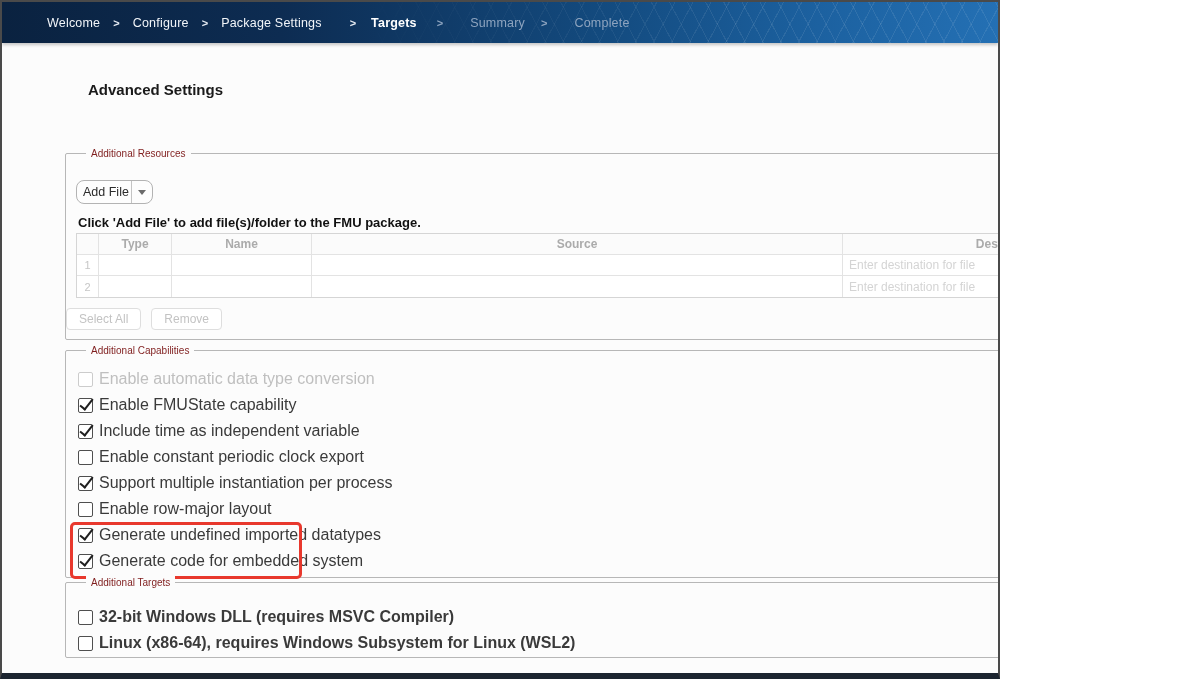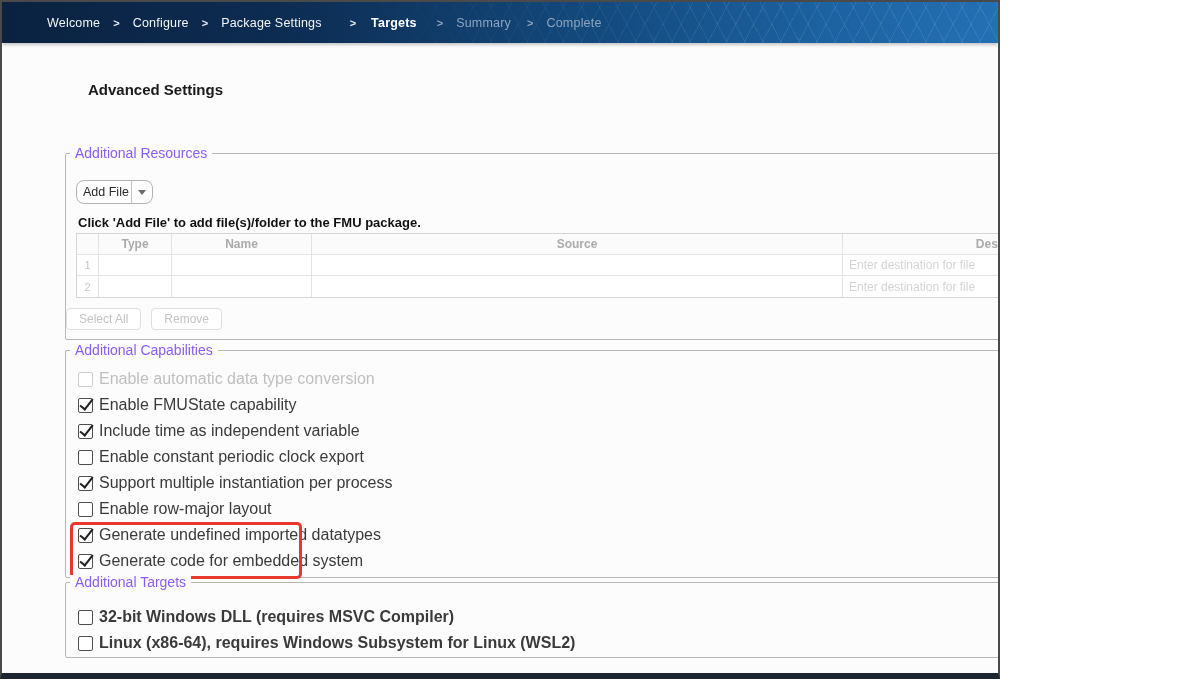--- a/index.html
+++ b/index.html
@@ -20,37 +20,37 @@
   .nav::after {
     content:""; position:absolute; inset:0; pointer-events:none;
     background:
       repeating-linear-gradient(62deg, rgba(255,255,255,.085) 0 1px, transparent 1px 16px),
       repeating-linear-gradient(-62deg, rgba(255,255,255,.085) 0 1px, transparent 1px 16px);
     -webkit-mask-image:linear-gradient(to right, transparent 0 35%, black 75%);
     mask-image:linear-gradient(to right, transparent 0 35%, black 75%);
   }
   .step { position:relative; z-index:6; font-size:12.5px; color:#f2f5f9; letter-spacing:.2px; cursor:default; }
   .step.active { font-weight:bold; color:#ffffff; }
-  .step.upcoming { color:#8ea4bf; }
+  .step.upcoming { color:#8ea4bf;margin-left:14px; }
   .sep { position:relative; z-index:6; font-size:11px; font-weight:bold; color:#e8edf4; margin:0 13px; }
   .sep.upcoming { color:#8ea4bf; }
   .sep.pre-advanced { margin-left:28px; margin-right:15px; }
   .sep.pre-summary { margin-left:20px; }
   .sep.pre-complete { margin-left:16px; }
   
   .main { padding-top:38px; background:#fcfcfc; height:630px; }
   h1.page-title { margin:0 0 0 86px; font-size:15px; line-height:18px; font-weight:bold; color:#1a1a1a; }
   
   .fs {
     position:relative; margin-left:63px; width:1120px;
     border:1px solid #b7b7b7; border-radius:2px; background:#fcfcfc;
   }
   .fs .legend {
-    position:absolute; top:-8px; left:4px; padding:0 5px;
-    background:#fcfcfc; font-size:14px; color:#8b5cf6; line-height:15px;
+    position:absolute; top:-8px; left:20px; padding:0 5px;
+    background:#fcfcfc; font-size:10px; color:#7f1d1d; line-height:15px;
   }
   .fs-resources { margin-top:54px; height:187px; }
   .fs-capabilities { margin-top:10px; height:228px; }
   .fs-targets { margin-top:4px; height:76px; }
   
   .split-btn {
     margin:26px 0 0 10px; width:77px; height:24px; display:inline-flex;
     border:1px solid #b3b3b3; border-radius:8px; background:#fdfdfd; cursor:pointer;
     overflow:hidden;
   }

